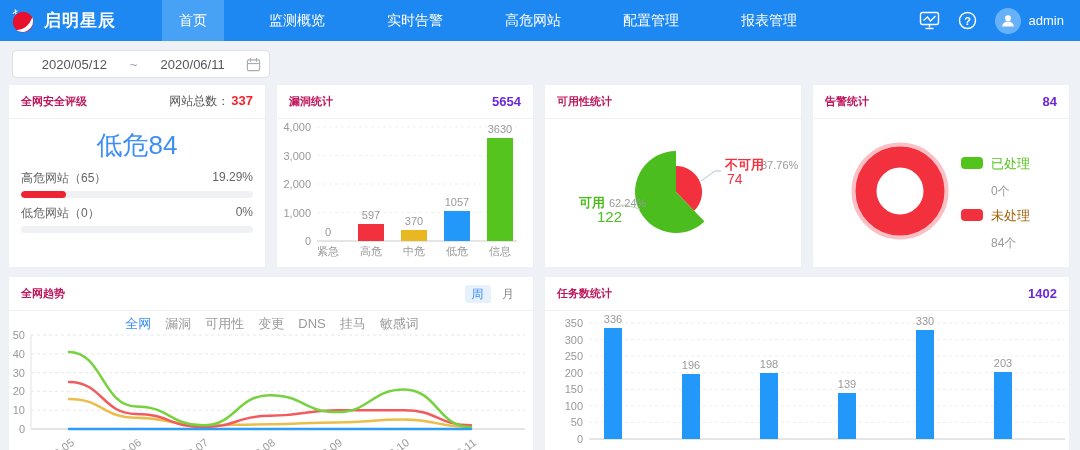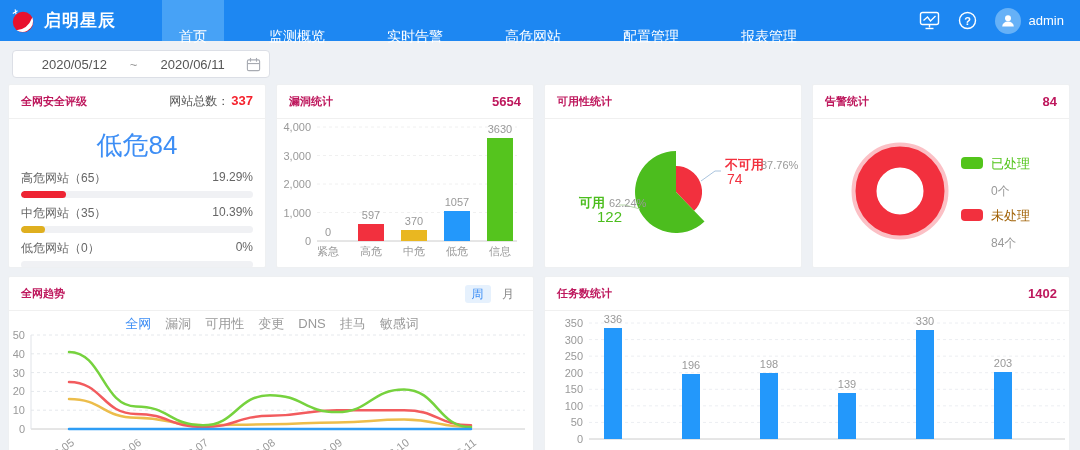--- a/index.html
+++ b/index.html
@@ -4,21 +4,21 @@
 <style>
   * { margin:0; padding:0; box-sizing:border-box; }
   html,body { width:1080px; height:450px; overflow:hidden; }
   body { font-family:"Liberation Sans","DejaVu Sans",sans-serif; background:#eef1f5; position:relative; }
   svg text { font-family:"Liberation Sans","DejaVu Sans",sans-serif; }
 
   
   .navbar { position:absolute; left:0; top:0; width:1080px; height:41px; background:#1d87f2; display:flex; align-items:center; color:#fff;gap:28px; }
   .brand { display:flex; align-items:center; padding:0 18px 0 10px; height:41px; }
   .brand-text { font-size:17px; font-weight:bold; letter-spacing:1px; margin-left:6px; }
-  .nav-item { height:41px; line-height:41px; padding:16px 17px; font-size:14px; cursor:pointer; }
+  .nav-item { height:41px; line-height:41px; padding:0 17px; font-size:14px; cursor:pointer; }
   .nav-item.active { background:#47a2f6; }
   .nav-right { margin-left:auto; display:flex; align-items:center; gap:18px; padding-right:16px; }
   .icon-btn { display:flex; align-items:center; cursor:pointer; }
   .avatar { width:26px; height:26px; border-radius:50%; background:#66b1f7; display:flex; align-items:center; justify-content:center; }
   .admin-name { font-size:13px; margin-left:-10px; }
 
   
   .datebar { position:absolute; left:12px; top:50px; width:258px; height:28px; background:#fff; border:1px solid #dcdfe6; border-radius:4px; display:flex; align-items:center; font-size:13px; color:#555; padding:0 8px; }
   .date-val { flex:1; text-align:center; cursor:text; }
   .date-sep { color:#999; padding:0 2px; }
@@ -26,21 +26,21 @@
   
   .panel { position:absolute; background:#fff; border:1px solid #eef0f2; border-radius:2px; overflow:hidden; }
   .p1 { left:8px;  top:84px;  width:258px; height:184px; }
   .p2 { left:276px; top:84px; width:258px; height:184px; }
   .p3 { left:544px; top:84px; width:258px; height:184px; }
   .p4 { left:812px; top:84px; width:258px; height:184px; }
   .p5 { left:8px;  top:276px; width:526px; height:190px; }
   .p6 { left:544px; top:276px; width:526px; height:190px; }
   .panel-hd { display:flex; align-items:center; height:34px; padding:0 12px; border-bottom:1px solid #f0f0f0; }
   .panel-title { font-size:11px; font-weight:bold; color:#be185d; }
-  .panel-num { margin-left:auto; font-size:13px; font-weight:bold; color:#be185d; }
+  .panel-num { margin-left:auto; font-size:13px; font-weight:bold; color:#6d28d9; }
   .total-label { margin-left:auto; font-size:12px; color:#555; }
   .total-label b { color:#f5222d; font-size:13px; margin-left:2px; }
 
   
   .headline { text-align:center; font-size:26px; color:#3d8ef5; margin-top:9px; }
   .rate-rows { padding:0 12px; }
   .rate-row { margin-top:7px; }
   .rate-labels { display:flex; justify-content:space-between; font-size:12px; color:#666; }
   .track { height:7px; background:#f0f1f4; border-radius:4px; margin-top:4px; overflow:hidden; }
   .fill { height:7px; border-radius:4px; }
@@ -129,29 +129,20 @@
   </div>
   <div class="headline">低危84</div>
   <div class="rate-rows">
     <div class="rate-row">
       <div class="rate-labels">
           <span>高危网站（65）</span>
           <span>19.29%</span>
         </div>
       <div class="track">
           <div class="fill" style="width: 19.29%; background: rgb(238, 36, 51);"></div>
-        </div>
-    </div>
-    <div class="rate-row">
-      <div class="rate-labels">
-          <span>中危网站（35）</span>
-          <span>10.39%</span>
-        </div>
-      <div class="track">
-          <div class="fill" style="width: 10.39%; background: rgb(223, 175, 31);"></div>
         </div>
     </div>
     <div class="rate-row">
       <div class="rate-labels">
           <span>低危网站（0）</span>
           <span>0%</span>
         </div>
       <div class="track">
           <div class="fill" style="width: 0%; background: rgb(79, 196, 29);"></div>
         </div>

